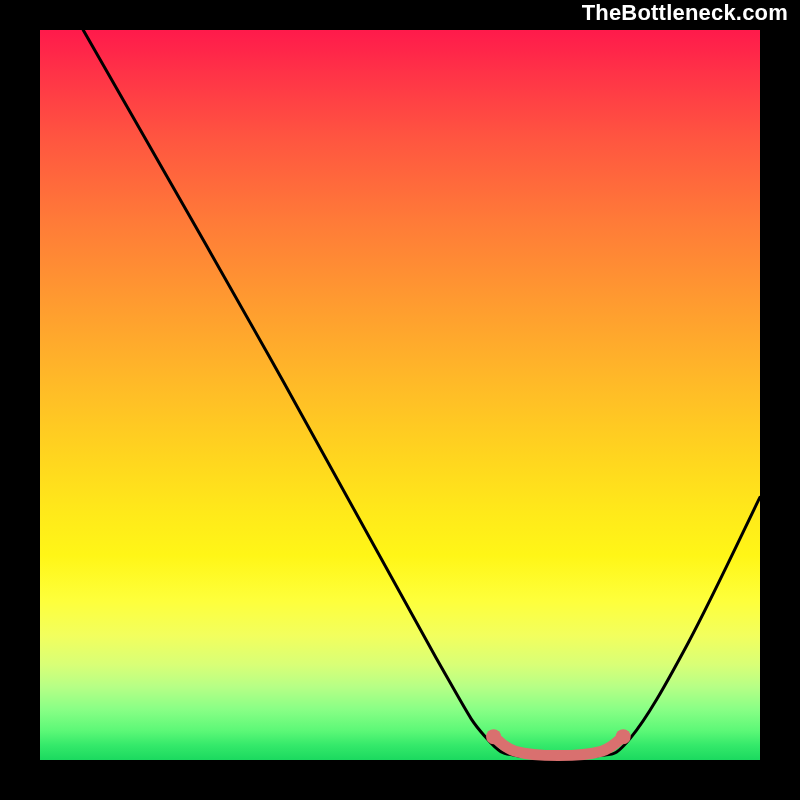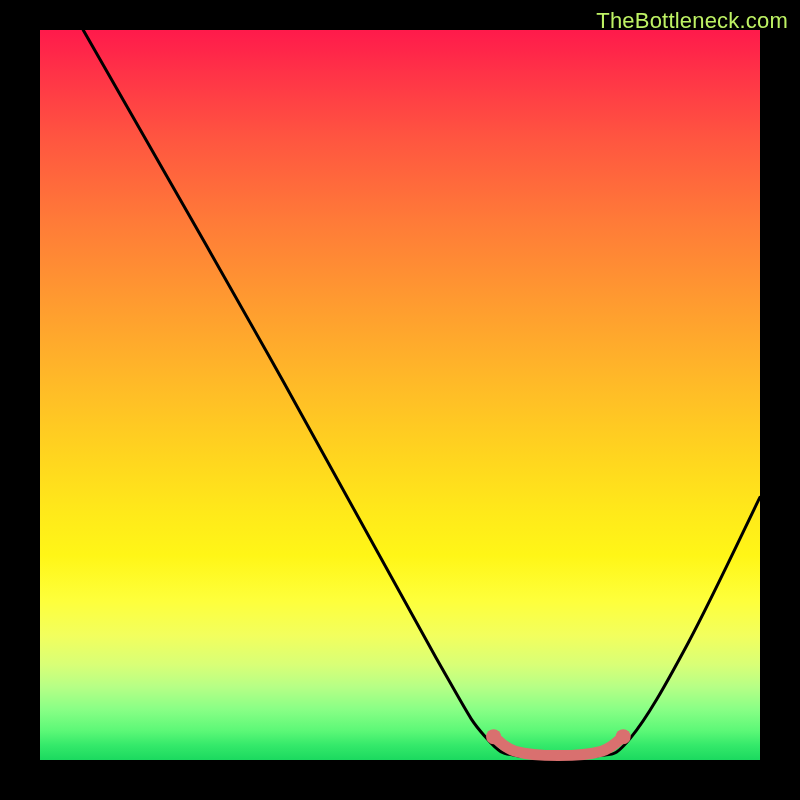--- a/index.html
+++ b/index.html
@@ -12,25 +12,25 @@
     font-family: Arial, Helvetica, sans-serif;
   }
   .frame {
     position: relative;
     width: 800px;
     height: 800px;
     background: #000;
   }
   .watermark {
     position: absolute;
-    top: 8px;
+    top: 0;
     right: 12px;
-    color: #bef264;
+    color: #ffffff;
     font-size: 22px;
-    font-weight: 400;
+    font-weight: 700;
     letter-spacing: 0.2px;
     z-index: 10;
   }
   .plot {
     position: absolute;
     left: 40px;
     top: 30px;
     width: 720px;
     height: 730px;
   }

